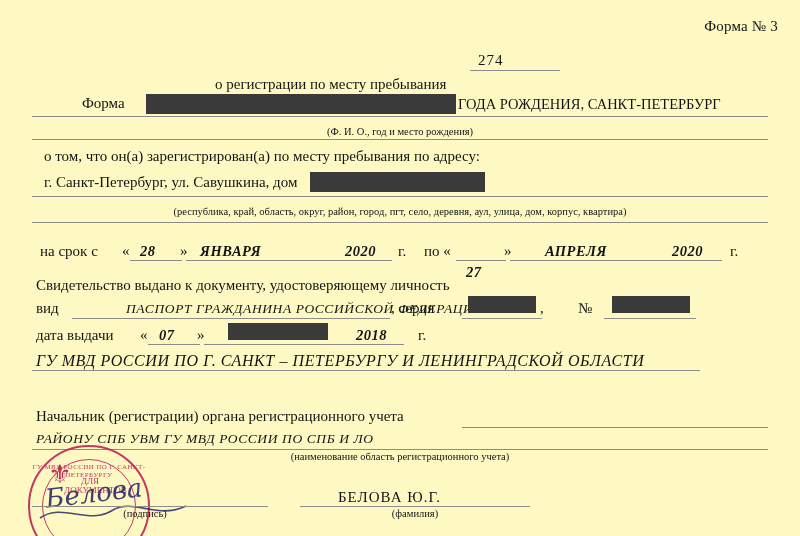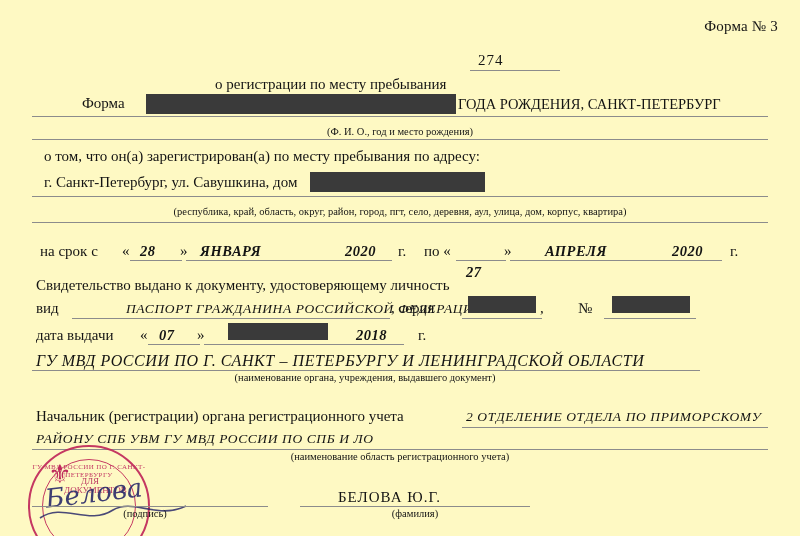--- a/index.html
+++ b/index.html
@@ -212,24 +212,22 @@
   <div class="hand bold-date" style="left:159px; top:327px;">07</div>
   <div class="lbl" style="left:197px; top:327px;">»</div>
   <div class="redact" style="left:228px; top:323px; width:100px; height:17px;"></div>
   <div class="hand bold-date" style="left:356px; top:327px;">2018</div>
   <div class="lbl" style="left:418px; top:327px;">г.</div>
   <div class="line-rule" style="left:148px; top:344px; width:52px;"></div>
   <div class="line-rule" style="left:204px; top:344px; width:200px;"></div>
 
   <div class="hand hand-sp" style="left:36px; top:352px; font-size:16px;">ГУ  МВД  РОССИИ  ПО  Г. САНКТ – ПЕТЕРБУРГУ  И  ЛЕНИНГРАДСКОЙ ОБЛАСТИ</div>
   <div class="line-rule" style="left:32px; top:370px; width:668px;"></div>
-  <div class="small-center" style="left:200px; top:372px; width:330px;">(наименование органа, учреждения, выдавшего документ)</div>
 
   <div class="lbl" style="left:36px; top:408px;">Начальник (регистрации) органа регистрационного учета</div>
-  <div class="hand hand-sp" style="left:466px; top:409px; font-size:13.5px;">2 ОТДЕЛЕНИЕ ОТДЕЛА  ПО ПРИМОРСКОМУ</div>
   <div class="line-rule" style="left:462px; top:427px; width:306px;"></div>
   <div class="hand hand-sp" style="left:36px; top:431px; font-size:13.5px;">РАЙОНУ  СПБ УВМ  ГУ  МВД  РОССИИ  ПО СПБ  И  ЛО</div>
   <div class="line-rule" style="left:32px; top:449px; width:736px;"></div>
   <div class="small-center" style="left:270px; top:451px; width:260px;">(наименование область регистрационного учета)</div>
 
   <div class="stamp">
     <div class="stamp-inner"></div>
     <div class="stamp-text-top">ГУ МВД РОССИИ ПО Г. САНКТ-ПЕТЕРБУРГУ</div>
     <div class="stamp-core">ДЛЯ ДОКУМЕНТОВ</div>
 

